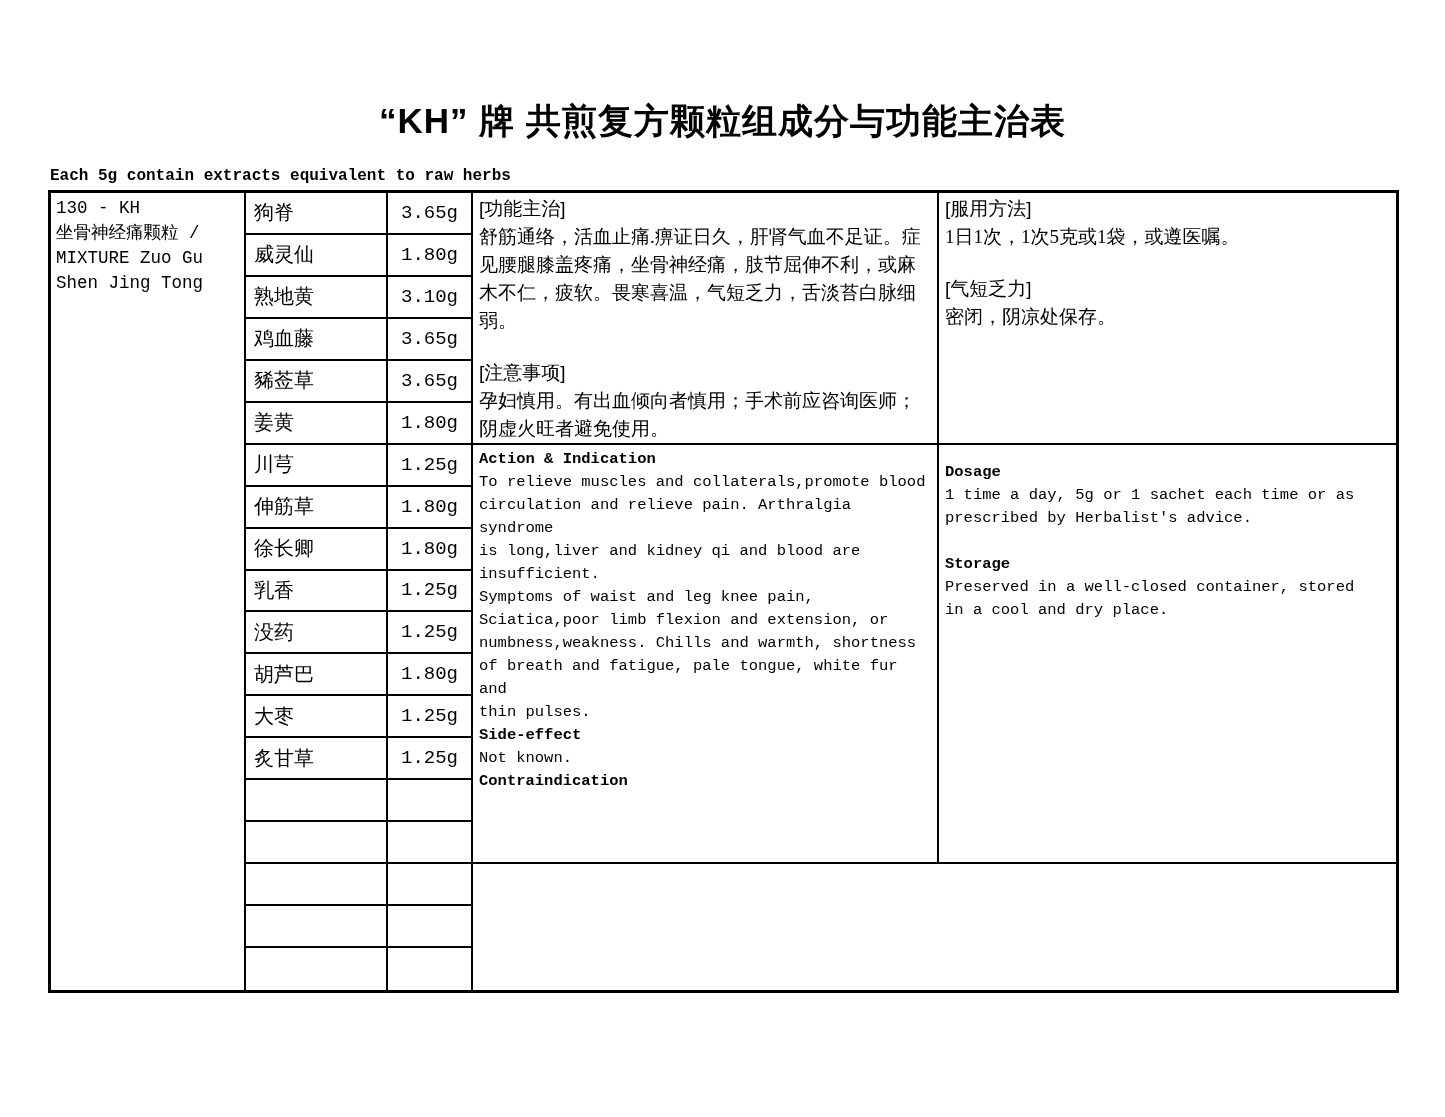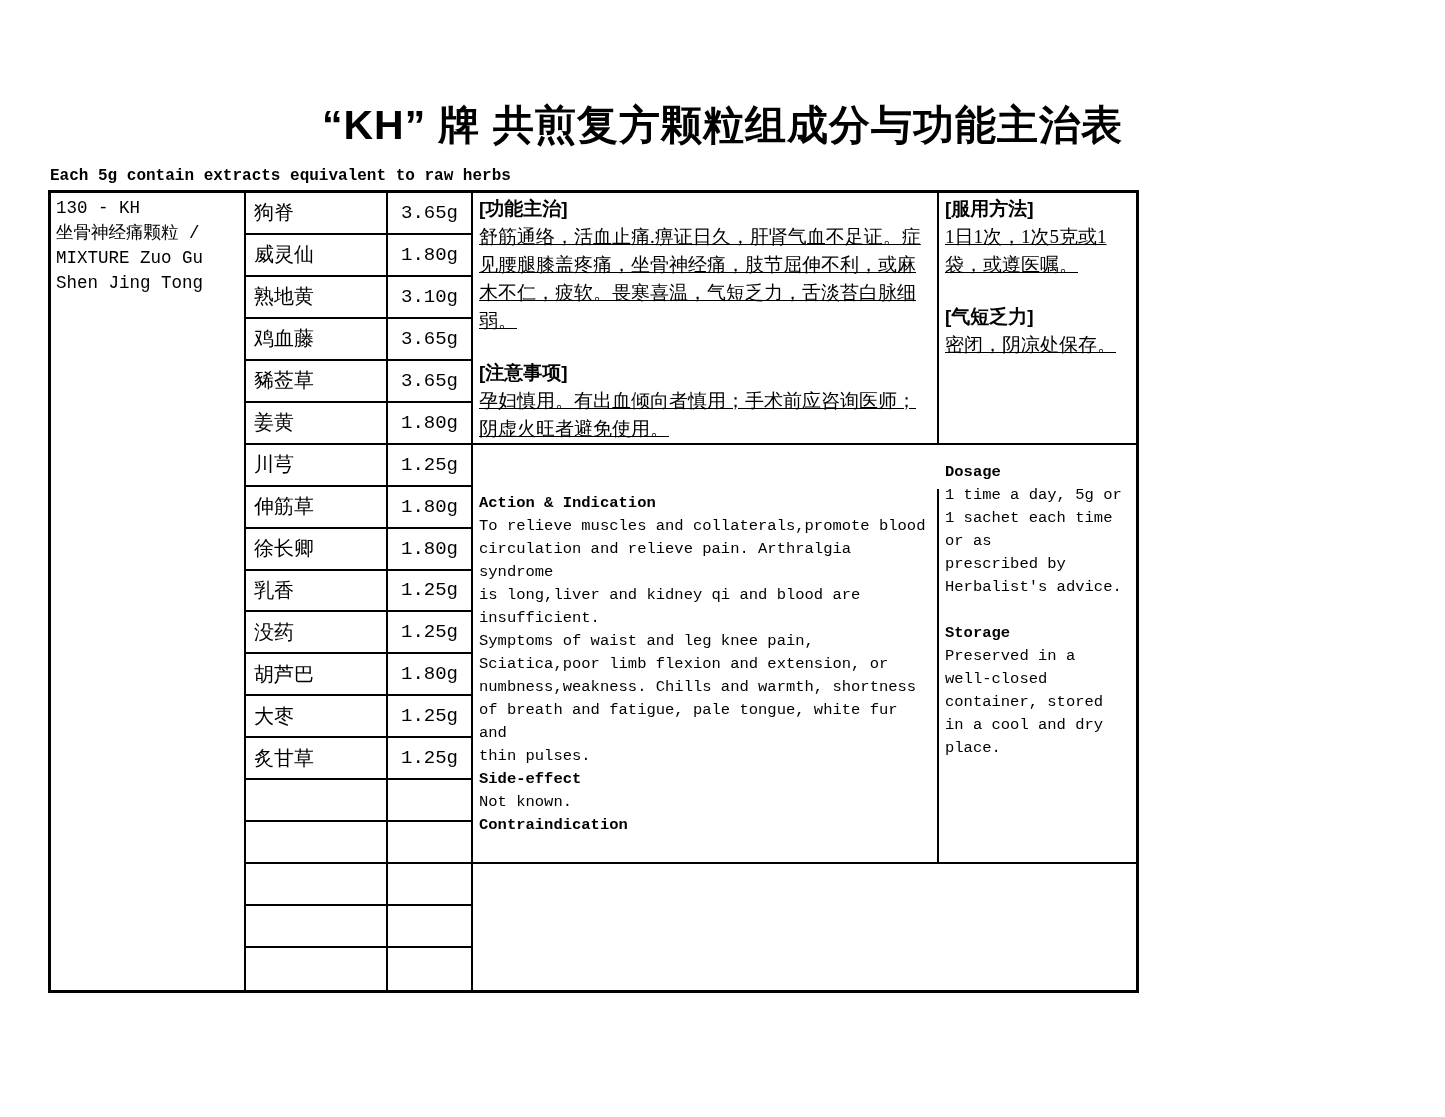--- a/index.html
+++ b/index.html
@@ -1,31 +1,31 @@
 <!DOCTYPE html>
 <html><head>
 <meta charset="utf-8">
 <style>
   * { margin:0; padding:0; box-sizing:border-box; }
   html,body { width:1445px; height:1117px; background:#ffffff; color:#000; }
   body { position:relative; font-family:"Liberation Mono","DejaVu Sans Mono",monospace; }
 
   .page-title {
     position:absolute; top:98px; left:0; width:1445px;
-    text-align:center; font-size:41px; font-weight:bold;
+    text-align:center; font-size:35px; font-weight:bold;
     font-family:"Liberation Sans","DejaVu Sans",sans-serif;
     letter-spacing:1px;
   }
   .subtitle {
     position:absolute; left:50px; top:167px;
     font-size:16px; font-weight:bold;
   }
 
   .comp-table {
-    position:absolute; left:48px; top:190px; width:1091px; height:803px;
+    position:absolute; left:48px; top:190px; width:1351px; height:803px;
     border:3px solid #000;
     display:grid;
     grid-template-columns:195px 142px 85px 466px 1fr;
     grid-template-rows:repeat(19, 1fr);
     background:#fff;
   }
   .cell { overflow:hidden; }
   .bR { border-right:2px solid #000; }
   .bB { border-bottom:2px solid #000; }
 
@@ -36,28 +36,28 @@
     font-size:20px; font-family:Liberation Mono, monospace; }
   .ha { grid-column:3; display:flex; align-items:center; justify-content:center;
     font-size:19px; }
   .r1{grid-row:1}.r2{grid-row:2}.r3{grid-row:3}.r4{grid-row:4}.r5{grid-row:5}
   .r6{grid-row:6}.r7{grid-row:7}.r8{grid-row:8}.r9{grid-row:9}.r10{grid-row:10}
   .r11{grid-row:11}.r12{grid-row:12}.r13{grid-row:13}.r14{grid-row:14}.r15{grid-row:15}
   .r16{grid-row:16}.r17{grid-row:17}.r18{grid-row:18}.r19{grid-row:19}
 
   .c-cn-ind { grid-column:4; grid-row:1/7; padding:2px 8px 2px 6px; }
   .c-cn-dos { grid-column:5; grid-row:1/7; padding:2px 8px 10px 6px; }
-  .c-en-ind { grid-column:4; grid-row:7/17; padding:3px 6px 2px 6px;margin-top:44px; }
+  .c-en-ind { grid-column:4; grid-row:7/17; padding:3px 6px 2px 6px; }
   .c-en-dos { grid-column:5; grid-row:7/17; padding:16px 8px 2px 6px; }
   .c-bottom { grid-column:4/6; grid-row:17/20; }
 
-  .cn-h { font-size:19px; font-weight:bold; line-height:28px;
+  .cn-h { font-size:19px; font-weight:normal; line-height:28px;
     font-family:"Liberation Sans","DejaVu Sans",sans-serif; }
   .cn-b { font-size:19px; line-height:28px;
-    font-family:"Liberation Serif","DejaVu Serif",serif;text-decoration:underline; }
+    font-family:"Liberation Serif","DejaVu Serif",serif; }
   .gap-cn { margin-top:24px; }
 
   .en-h { font-size:15.5px; font-weight:bold; line-height:23px; }
   .en-b { font-size:15.5px; line-height:23px; white-space:pre-wrap; }
   .gap-en { margin-top:23px; }
 </style>
 </head>
 <body>
 
 <div class="page-title">“KH” 牌 共煎复方颗粒组成分与功能主治表</div>

